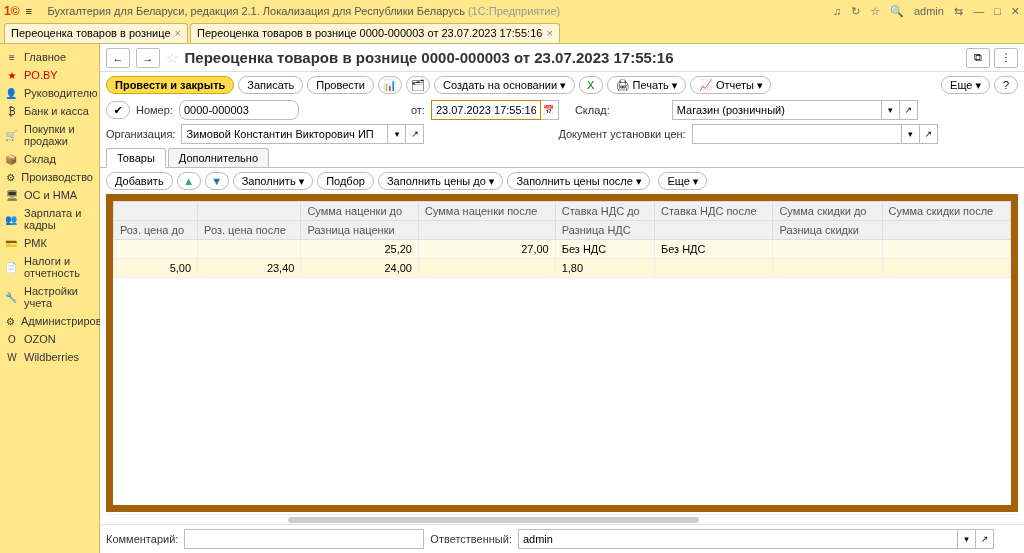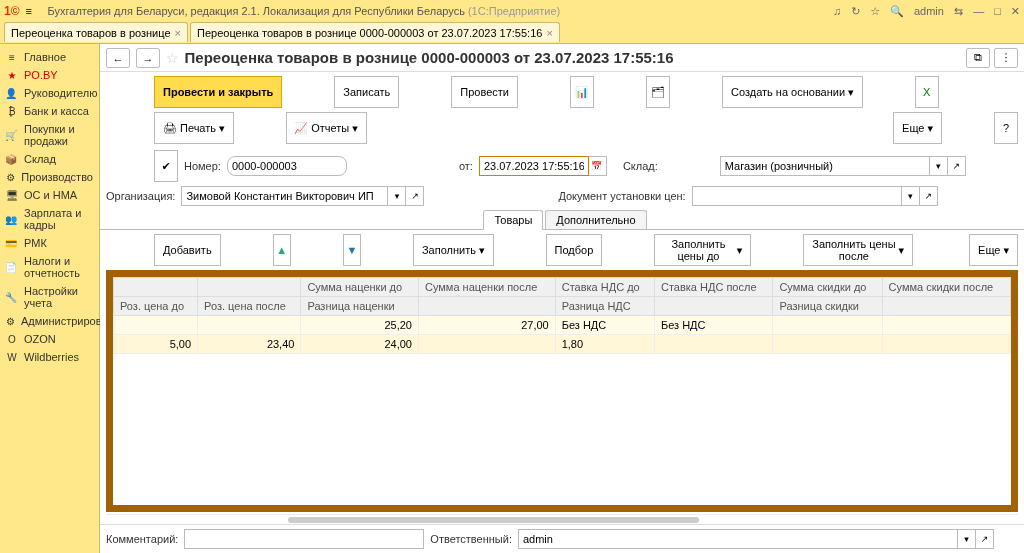--- a/index.html
+++ b/index.html
@@ -3,45 +3,45 @@
 <meta charset="utf-8">
 <style>
 * { box-sizing: border-box; margin: 0; padding: 0; font-family: Arial, sans-serif; font-size: 11px; }
 body { background: #fff; width: 1024px; height: 553px; overflow: hidden; display: flex; flex-direction: column; }
 .titlebar { display: flex; align-items: center; height: 22px; background: #ffe88a; padding: 0 4px; gap: 6px; }
 .titlebar .logo { color: #d83b01; font-weight: bold; font-size: 12px; }
 .titlebar .menu-icon { width: 16px; cursor: pointer; }
 .titlebar .title { flex: 1; color: #555; }
 .titlebar .sys-icons { display: flex; gap: 10px; align-items: center; color: #666; }
 .titlebar .sys-icons span { cursor: pointer; }
-.tabbar { display: flex; align-items: flex-start; height: 22px; background: #ffe88a; border-bottom: 1px solid #c9b96a; padding-left: 4px; gap: 2px; }
+.tabbar { display: flex; align-items: center; height: 22px; background: #ffe88a; border-bottom: 1px solid #c9b96a; padding-left: 4px; gap: 2px; }
 .tab { display: flex; align-items: center; height: 20px; padding: 0 6px; background: #fff6d5; border: 1px solid #c9b96a; border-bottom: none; border-radius: 3px 3px 0 0; gap: 4px; cursor: pointer; }
 .tab .close { color: #888; cursor: pointer; }
 .main { display: flex; flex: 1; overflow: hidden; }
 .sidebar { width: 100px; background: #ffe88a; border-right: 1px solid #c9b96a; padding-top: 4px; }
 .sidebar-item { display: flex; align-items: center; gap: 6px; padding: 3px 6px; cursor: pointer; color: #333; }
 .sidebar-item .sicon { width: 12px; height: 12px; display: inline-flex; align-items: center; justify-content: center; font-size: 10px; }
 .content { flex: 1; display: flex; flex-direction: column; background: #fff; position: relative; }
 .doc-header { display: flex; align-items: center; height: 28px; padding: 0 6px; gap: 6px; border-bottom: 1px solid #ddd; }
 .nav-btn { width: 24px; height: 20px; border: 1px solid #bbb; background: #fff; border-radius: 2px; display: flex; align-items: center; justify-content: center; cursor: pointer; }
 .star { color: #ccc; font-size: 14px; cursor: pointer; }
 .doc-title { font-size: 15px; font-weight: bold; color: #333; }
 .doc-header-right { margin-left: auto; display: flex; gap: 4px; }
 .toolbar { display: flex; align-items: center; padding: 4px 6px; gap: 4px; flex-wrap: wrap; }
-.btn { height: 32px; padding: 0 8px; border: 1px solid #bbb; background: #fff; border-radius: 0; cursor: pointer; display: inline-flex; align-items: center; gap: 3px; margin-left: 48px; }
+.btn { height: 18px; padding: 0 8px; border: 1px solid #bbb; background: #fff; border-radius: 11px; cursor: pointer; display: inline-flex; align-items: center; gap: 3px; }
 .btn.primary { background: #ffdb4d; border-color: #d4a800; font-weight: bold; }
 .btn.icon-only { width: 24px; padding: 0; justify-content: center; }
 .toolbar .spacer { flex: 1; }
 .form-row { display: flex; align-items: center; padding: 2px 6px; gap: 6px; }
 .form-label { color: #333; }
 .input { height: 20px; border: 1px solid #bbb; padding: 0 4px; background: #fff; }
 .input.warn { border-color: #d08000; }
 .input-group { display: flex; }
 .input-group .ibtn { width: 18px; height: 20px; border: 1px solid #bbb; border-left: none; background: #fff; display: flex; align-items: center; justify-content: center; cursor: pointer; font-size: 9px; }
-.tabs2 { display: flex; align-items: center; border-bottom: 1px solid #bbb; padding-left: 6px; height: 22px; gap: 2px; justify-content: center; }
+.tabs2 { display: flex; align-items: center; border-bottom: 1px solid #bbb; padding-left: 6px; height: 22px; gap: 2px; }
 .tab2 { padding: 3px 10px; border: 1px solid #bbb; border-bottom: none; border-radius: 3px 3px 0 0; background: #f5f5f5; cursor: pointer; position: relative; top: 1px; }
 .tab2.active { background: #fff; border-bottom: 1px solid #fff; }
 .grid-toolbar { display: flex; align-items: center; padding: 4px 6px; gap: 4px; }
 .grid { border: 7px solid #a16207; margin: 0 6px; flex: 1; overflow: auto; background: #fff; position: relative; }
 .grid table { border-collapse: collapse; width: 100%; }
 .grid th { background: #f0f0f0; border: 1px solid #ddd; padding: 3px 6px; text-align: left; font-weight: normal; color: #555; white-space: nowrap; }
 .grid td { border: 1px solid #eee; padding: 3px 6px; text-align: right; white-space: nowrap; }
 .grid tr.r1 { background: #fffbe6; border-radius: 6px; }
 .grid tr.r2 { background: #fff7d8; }
 .footer { display: flex; align-items: center; padding: 4px 6px; gap: 6px; border-top: 1px solid #ddd; }

